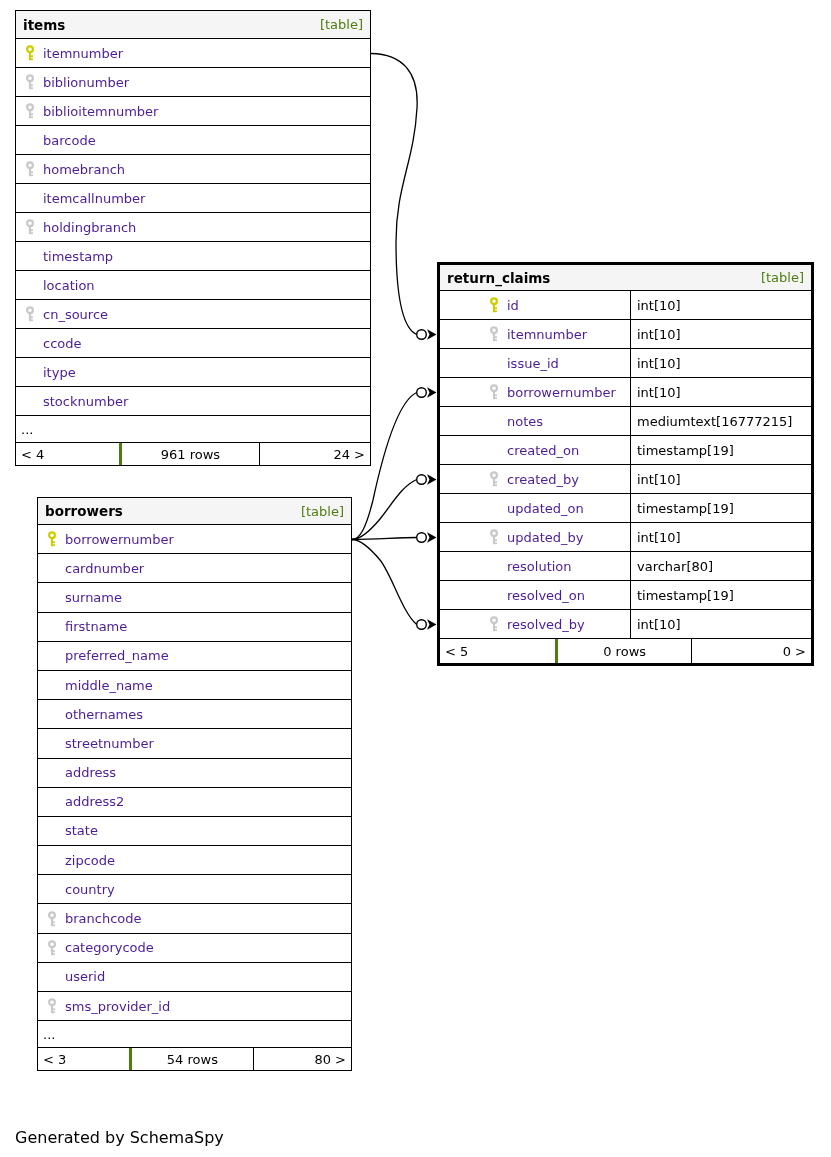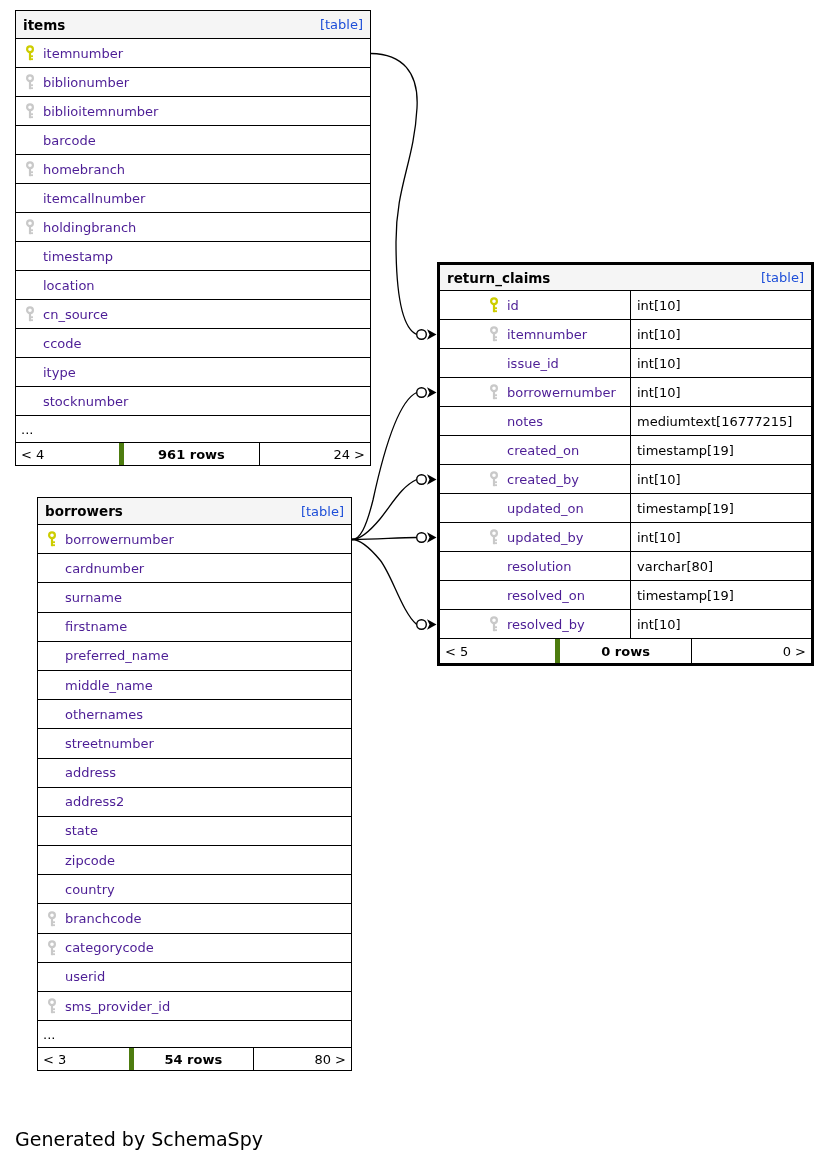--- a/index.html
+++ b/index.html
@@ -22,21 +22,21 @@
   .dbtable.focus { border-width: 3px; }
 
   .thead {
     display: flex; justify-content: space-between; align-items: center;
     background: #f5f5f5;
     border-bottom: 1px solid #000;
     padding: 0 7px;
     box-sizing: border-box;
   }
   .title { font-weight: bold; font-size: 13.5px; color: #000; }
-  .badge { font-size: 13px; color: #1d4ed8; }
+  .badge { font-size: 13px; color: #4d7c0f; }
 
   .row {
     display: flex; align-items: center;
     border-bottom: 1px solid #000;
     box-sizing: border-box;
     position: relative;
     background: #fff;
   }
   .keyicon {
     flex: 0 0 27px;
@@ -50,21 +50,21 @@
     border-bottom: 1px solid #000;
     padding-left: 5px;
     font-size: 13px;
     display: flex; align-items: center;
     box-sizing: border-box;
   }
 
   .tfoot { display: flex; font-size: 13px; box-sizing: border-box; }
   .tfoot .cell { display: flex; align-items: center; box-sizing: border-box; overflow: hidden; }
   .tfoot .cell.c-left  { flex: 0 0 29%; padding-left: 5px; }
-  .tfoot .cell.c-center{ flex: 0 0 40%; justify-content: center; border-left: 5px solid #4d7c0f; border-right: 1px solid #000; font-weight: bold; }
+  .tfoot .cell.c-center{ flex: 0 0 40%; justify-content: center; border-left: 3px solid #4d7c0f; border-right: 1px solid #000; }
   .tfoot .cell.c-right { flex: 1 1 auto; justify-content: flex-end; padding-right: 5px; }
 
   
   #table-items { left: 15px; top: 10px; width: 356px; }
   #table-items .thead { height: 28px; }
   #table-items .row { height: 29px; }
   #table-items .ellipsis { height: 27px; }
   #table-items .tfoot { height: 22px; }
 
   
@@ -81,21 +81,21 @@
   #table-return_claims .tfoot { height: 24px; }
   #table-return_claims .tfoot .cell.c-left { flex-basis: 31%; }
   #table-return_claims .tfoot .cell.c-center { flex-basis: 37%; }
   #table-return_claims .row::after {
     content: ""; position: absolute; left: 190px; top: 0; bottom: 0;
     width: 1px; background: #000;
   }
 
   .credit {
     position: absolute; left: 15px; top: 1128px;
-    font-size: 19px; color: #000;
+    font-size: 16px; color: #000;
   }
 </style>
 </head>
 <body>
 
 <div class="canvas">
 
   <svg class="relations" width="831" height="1157" viewBox="0 0 831 1157">
     <g stroke="#000" stroke-width="1.3" fill="none">
       <path d="M371,53.5 C402,54 419,72 417,108 C414,162 396,186 396,242 C396,296 402,328 416.7,334.5"></path>

